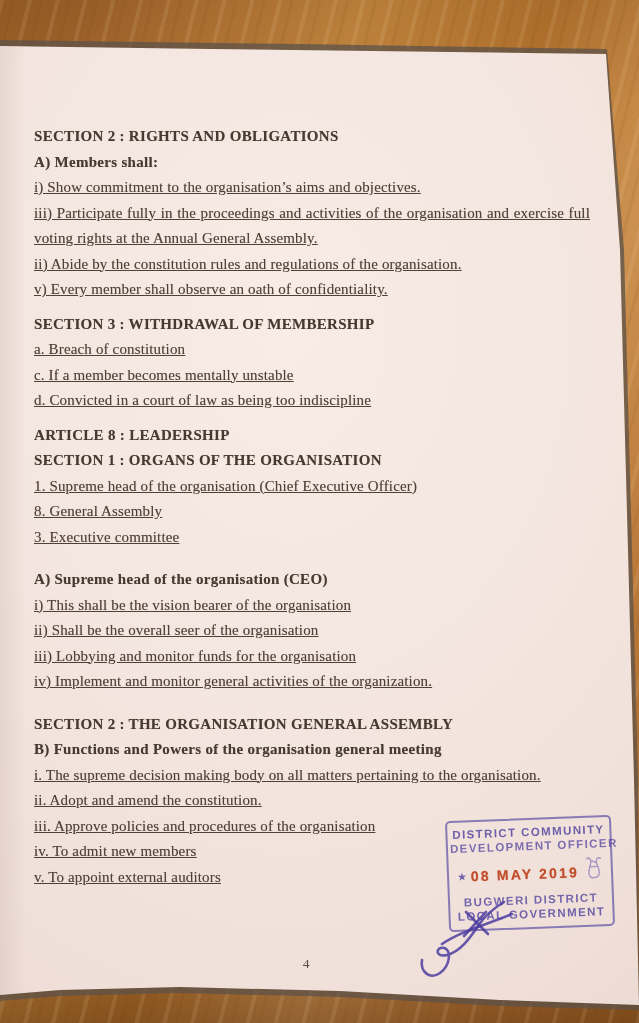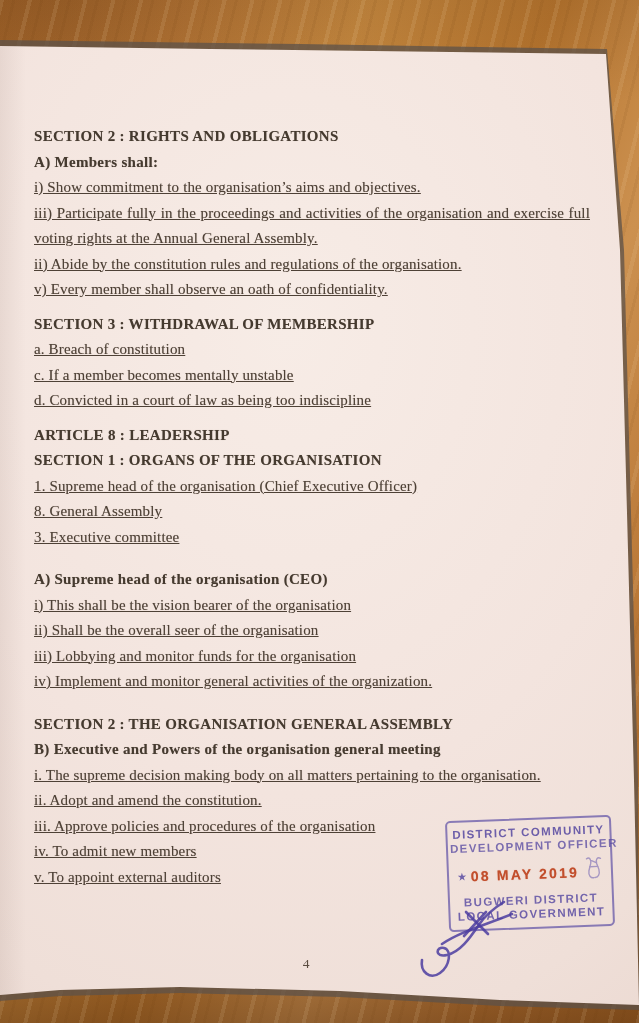--- a/index.html
+++ b/index.html
@@ -161,21 +161,21 @@
         </div>
         <div class="section">
           <div class="heading">A) Supreme head of the organisation (CEO)</div>
           <p class="item">i) This shall be the vision bearer of the organisation</p>
           <p class="item">ii) Shall be the overall seer of the organisation</p>
           <p class="item">iii) Lobbying and monitor funds for the organisation</p>
           <p class="item">iv) Implement and monitor general activities of the organization.</p>
         </div>
         <div class="section">
           <div class="heading">SECTION 2 : THE ORGANISATION GENERAL ASSEMBLY</div>
-          <div class="heading">B) Executive and Powers of the organisation general meeting</div>
+          <div class="heading">B) Functions and Powers of the organisation general meeting</div>
           <p class="item">i. The supreme decision making body on all matters pertaining to the organisation.</p>
           <p class="item">ii. Adopt and amend the constitution.</p>
           <p class="item">iii. Approve policies and procedures of the organisation</p>
           <p class="item">iv. To admit new members</p>
           <p class="item">v. To appoint external auditors</p>
         </div>
       </div>
     <div class="pagenum">4</div>
   </div>
 

